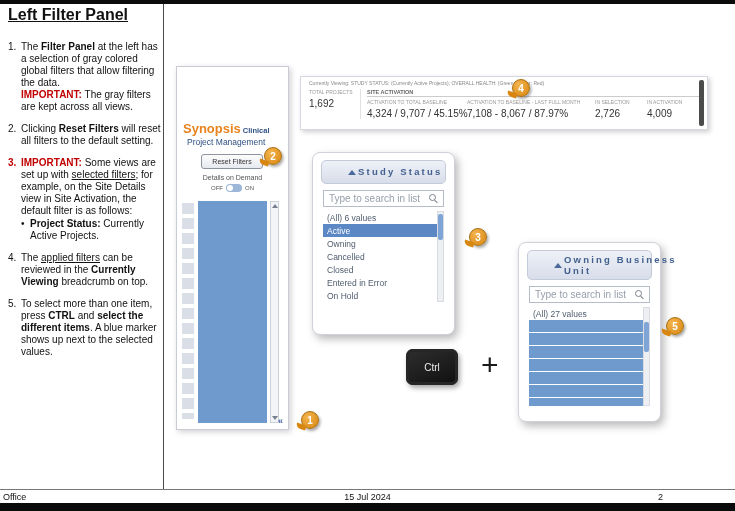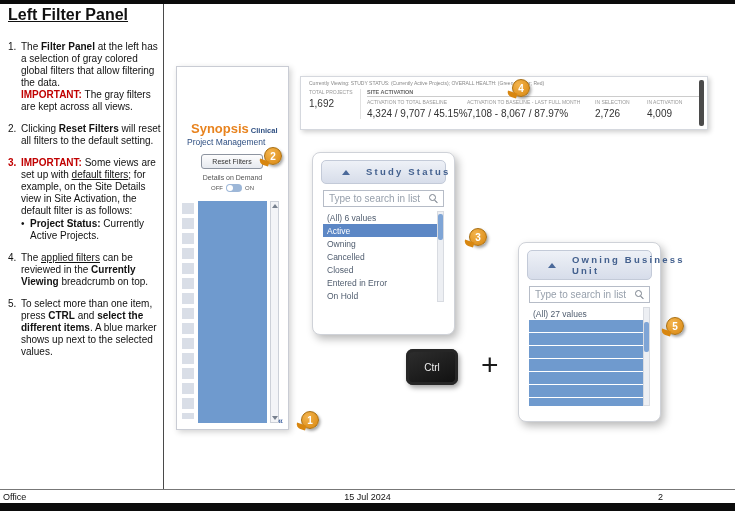--- a/index.html
+++ b/index.html
@@ -34,21 +34,21 @@
     background:radial-gradient(circle at 35% 30%,#f3b44e,#d8860f);
     border:1px solid #a86e10;color:#fff;font-size:10px;font-weight:bold;
     display:flex;align-items:center;justify-content:center;z-index:9;
     box-shadow:1.5px 2px 3px rgba(0,0,0,.35)}
   .badge::before{content:"";position:absolute;left:-6px;bottom:-1px;width:10px;height:5px;
     background:#d8860f;border-radius:0 0 0 9px;transform:rotate(18deg);z-index:-1}
 
   
   .filter-panel{position:absolute;left:176px;top:66px;width:113px;height:364px;background:#fff;
     border:1px solid #c9ccd4;box-shadow:2px 2px 6px rgba(0,0,0,.18)}
-  .logo{position:absolute;left:14px;top:52px;white-space:nowrap}
+  .logo{position:absolute;left:6px;top:52px;white-space:nowrap}
   .logo-main{color:#e8831e;font-weight:bold;font-size:13px}
   .logo-sub{color:#2e4f82;font-size:7.5px;margin-left:2px;font-weight:bold}
   .app-name{position:absolute;left:10px;top:70px;color:#2e4f82;font-size:8.5px}
   .reset-btn{position:absolute;left:24px;top:87px;width:62px;height:15px;border:1px solid #8d94a0;
     border-radius:3px;background:linear-gradient(#fdfdfd,#e6e9ef);font-size:7px;color:#333;
     font-family:"Liberation Sans",sans-serif}
   .dod-label{position:absolute;left:0;top:107px;width:100%;text-align:center;font-size:7px;color:#555}
   .dod-row{position:absolute;left:0;top:117px;width:100%;display:flex;justify-content:center;
     align-items:center;gap:3px;font-size:6px;color:#555}
   .toggle{width:16px;height:8px;border-radius:4px;background:#9db7d8;position:relative;display:inline-block}
@@ -75,21 +75,21 @@
   .sa-group{flex:1}
   .sa-head{font-size:5.5px;font-weight:bold;color:#666;border-bottom:1px solid #ccc;padding-bottom:1px}
   .sa-cols{display:flex;margin-top:2px}
   .sa-c1{width:100px}.sa-c2{width:128px}.sa-c3{width:52px}.sa-c4{width:52px}
   .crumb-scroll{position:absolute;right:3px;top:3px;width:5px;height:46px;background:#4b4b4b;border-radius:2px}
 
   
   .card{position:absolute;background:#fff;border:1px solid #cfd2d8;border-radius:8px;
     box-shadow:3px 4px 9px rgba(0,0,0,.28)}
   .card-head{margin:7px 8px 6px;height:24px;background:linear-gradient(#eef1f7,#d7ddea);
-    border:1px solid #c3cad8;border-radius:5px;display:flex;align-items:center;padding:0 20px;gap:16px}
+    border:1px solid #c3cad8;border-radius:5px;display:flex;align-items:center;padding:0 26px;gap:2px}
   .card-head.two{height:30px}
   .tri-hd{width:0;height:0;border-left:4px solid transparent;border-right:4px solid transparent;
     border-bottom:5px solid #4b699a;flex:none}
   .card-title{font-size:9.5px;font-weight:bold;color:#43608e;letter-spacing:2.2px;line-height:1.2;white-space:nowrap}
   .search{margin:2px 10px 4px;height:17px;border:1px solid #b6bcc7;display:flex;align-items:center;padding:0 5px;background:#fff}
   .search input{flex:1;border:none;outline:none;font-size:10px;color:#555;min-width:0;background:transparent;
     font-family:"Liberation Sans",sans-serif}
   .search input::placeholder{color:#97a0ac}
   .mag{position:relative;width:9px;height:9px;flex:none}
   .mag::before{content:"";position:absolute;width:5px;height:5px;border:1px solid #7a828d;border-radius:50%;left:0;top:0}
@@ -127,21 +127,21 @@
     </div>
     <div class="instr">
       <span class="num">2.</span>
       <span class="body">
         <span>Clicking </span><span class="b">Reset Filters</span><span> will reset all filters to the default setting.</span>
       </span>
     </div>
     <div class="instr">
       <span class="num rednum">3.</span>
       <span class="body">
-        <span class="imp">IMPORTANT:</span><span> Some views are set up with </span><span class="u">default filters</span><span>; for example, on the Site Details view in Site Activation, the default filter is as follows:</span>
+        <span class="imp">IMPORTANT:</span><span> Some views are set up with </span><span class="u">selected filters</span><span>; for example, on the Site Details view in Site Activation, the default filter is as follows:</span>
         <span class="sub">
           <span class="blt">•</span>
           <span><span class="b">Project Status:</span><span> Currently Active Projects.</span></span>
         </span>
       </span>
     </div>
     <div class="instr">
       <span class="num">4.</span>
       <span class="body">
         <span>The </span><span class="u">applied filters</span><span> can be reviewed in the </span><span class="b">Currently Viewing</span><span> breadcrumb on top.</span>

